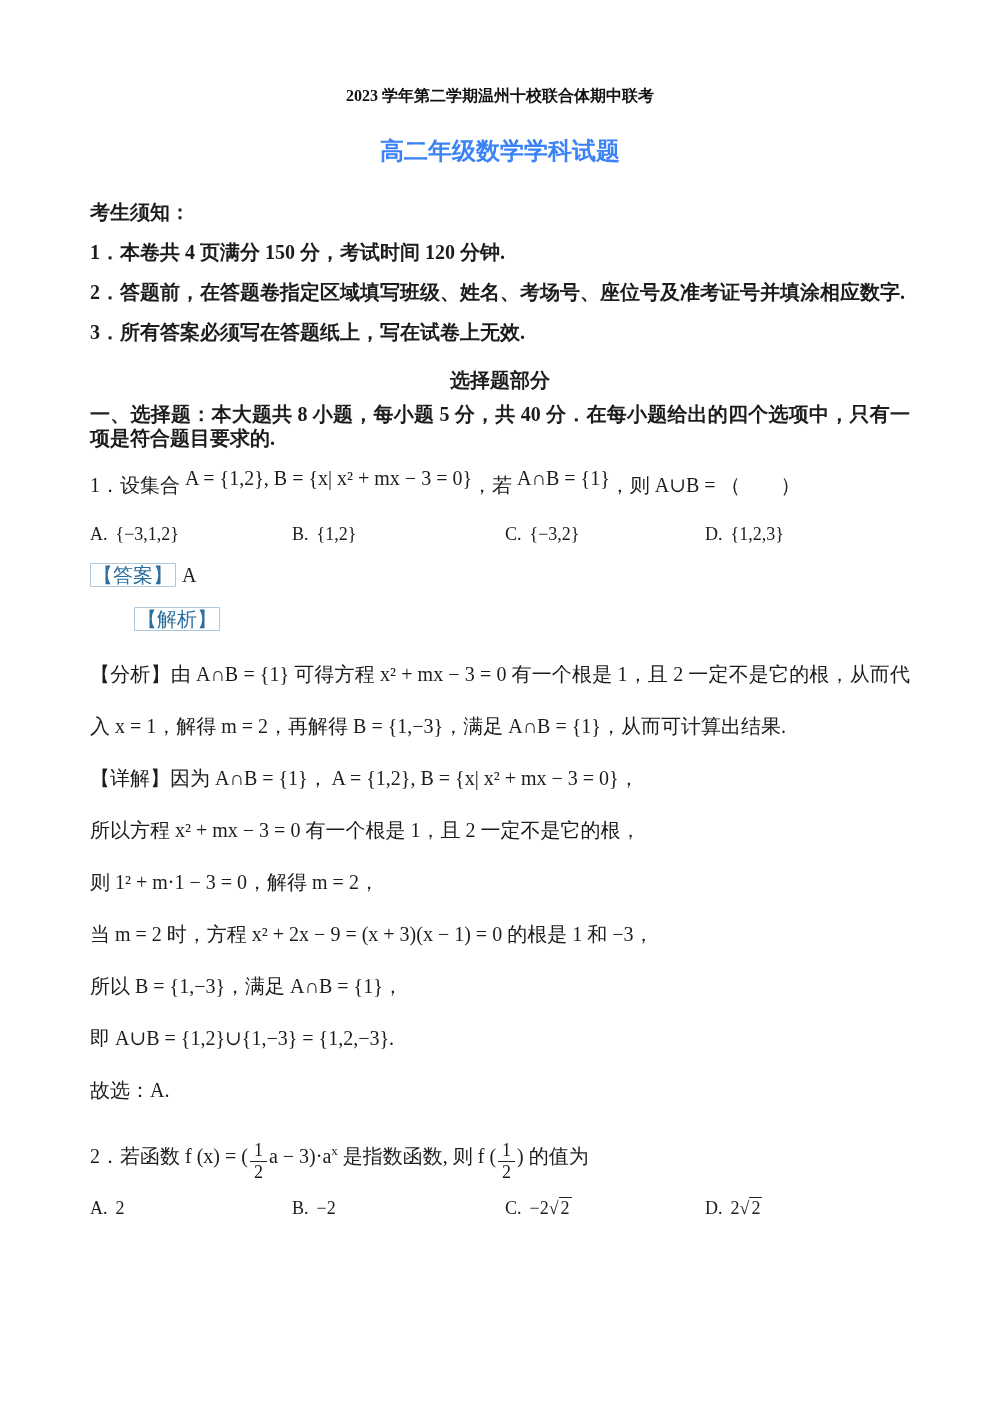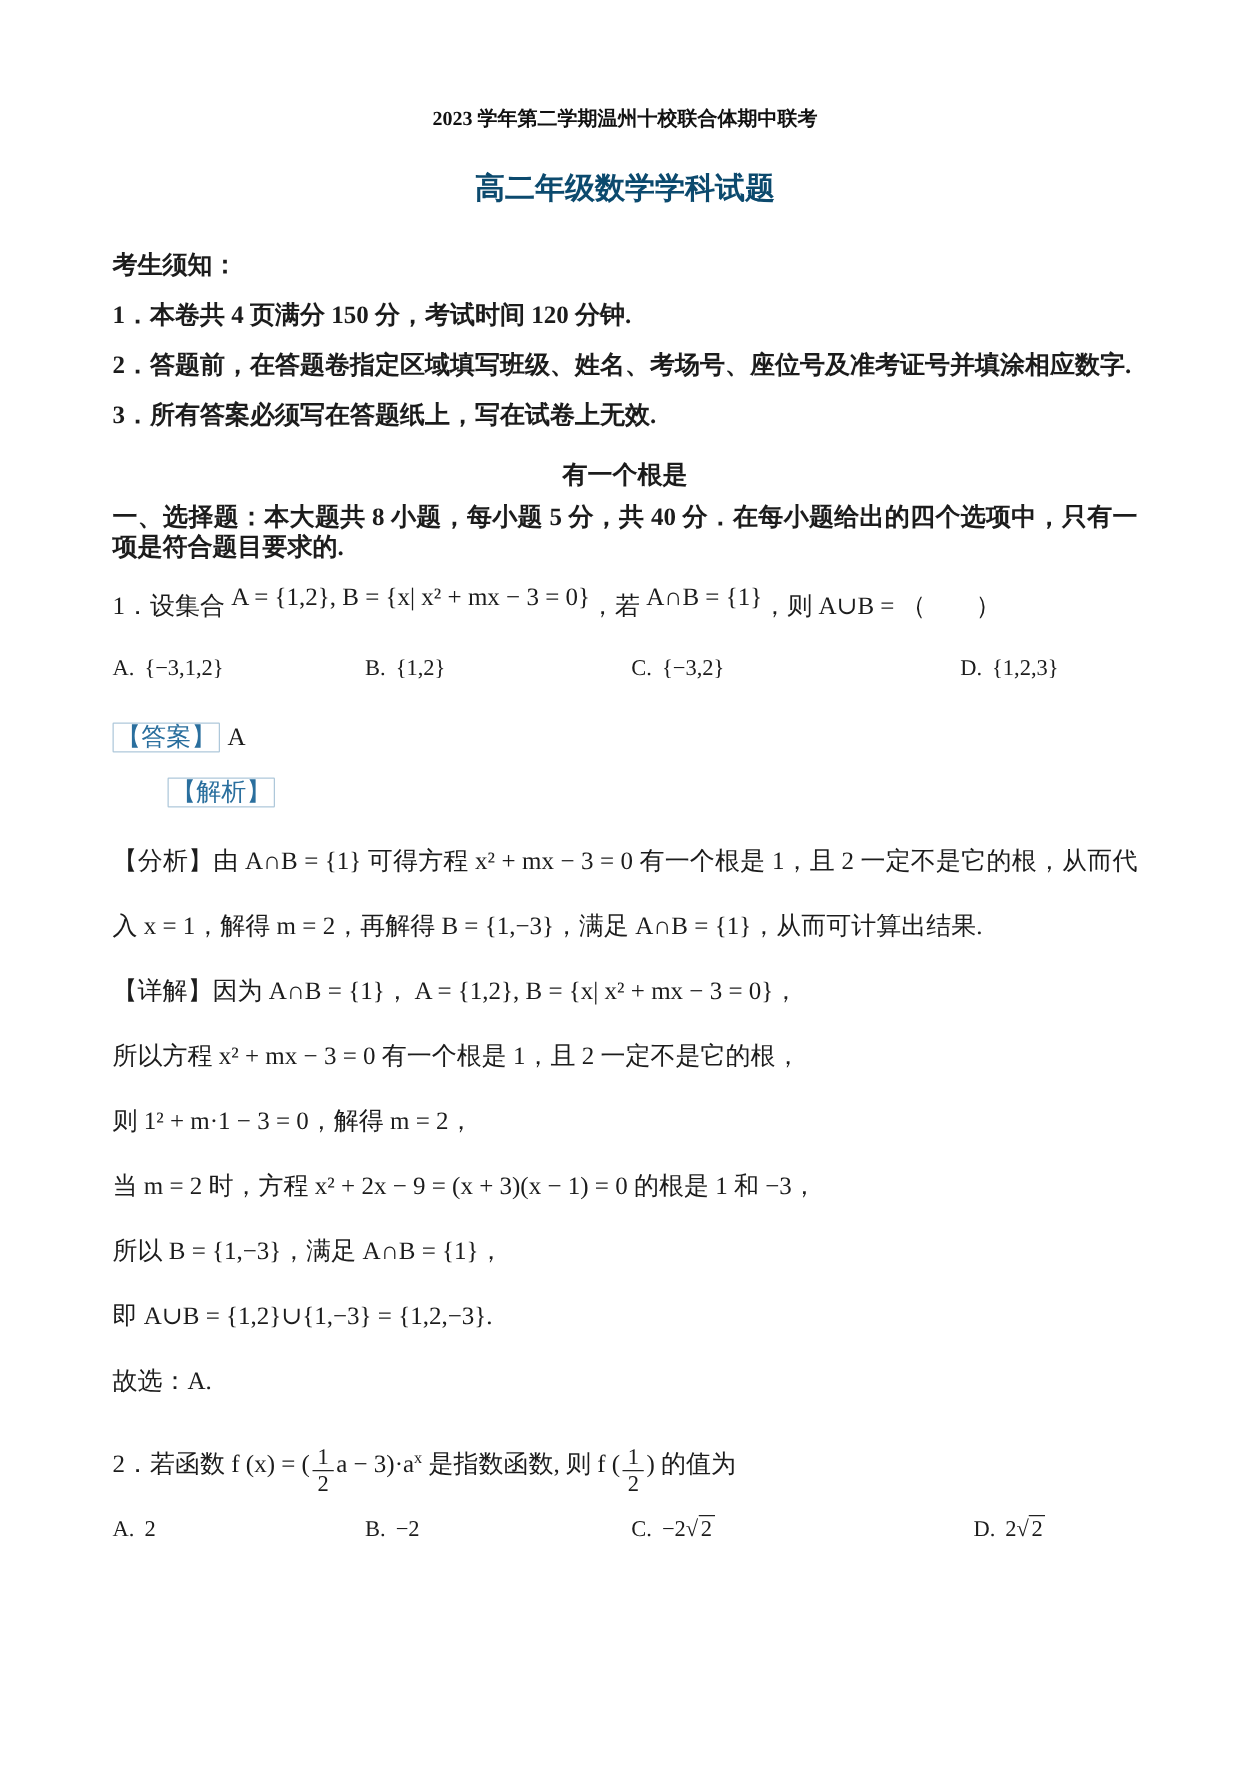--- a/index.html
+++ b/index.html
@@ -10,43 +10,43 @@
     color:#1c1c1c;
     overflow:hidden;
   }
   .page{width:820px;margin:0 auto;padding-top:2px;}
   .title{
     font-size:16px;font-weight:bold;text-align:center;
     margin:84px 0 0 0;line-height:1.25;color:#111;
   }
   .subtitle{
     font-size:24px;font-weight:bold;text-align:center;
-    margin:30px 0 0 0;line-height:1.25;color:#0c4a6e;
+    margin:30px 0 0 0;line-height:1.25;color:#3b82f6;
   }
   p{margin:0;font-size:20px;}
   .notice-head{margin-top:26px;font-weight:bold;line-height:40px;}
   .notice-item{font-weight:bold;line-height:40px;text-align:justify;}
   .part-title{margin-top:8px;font-weight:bold;text-align:center;line-height:40px;}
   .instruction{margin-top:2px;font-weight:bold;line-height:24px;text-align:justify;}
   .question{margin-top:12px;line-height:46px;}
   .raised{position:relative;top:-7px;}
   .opts{display:flex;margin-top:4px;line-height:44px;font-size:18px;}
   .opts .cell{white-space:nowrap;}
   .opts .c1{width:202px;}
   .opts .c2{width:213px;}
   .opts .c3{width:200px;}
-  .opts .c4{width:205px;text-align:center;}
+  .opts .c4{width:205px;}
   .olabel{margin-right:8px;}
   .tag{
     color:#2a6f9e;
     border:1px solid rgba(42,111,158,0.38);
     padding:0 2px;
     border-radius:1px;
   }
-  .answer-line{margin-top:15px;line-height:38px;}
+  .answer-line{margin-top:0;line-height:38px;}
   .answer-value{margin-left:6px;color:#1c1c1c;}
   .explain-line{margin-top:6px;line-height:38px;padding-left:44px;}
   .analysis{margin-top:10px;line-height:52px;text-align:justify;}
   .detail p{line-height:52px;text-align:justify;}
   .frac{
     display:inline-block;vertical-align:-15px;text-align:center;
     font-size:18px;line-height:1.15;margin:0 2px;
   }
   .frac .num{display:block;border-bottom:1.3px solid #222;padding:0 4px;}
   .frac .den{display:block;}
@@ -60,21 +60,21 @@
 <div class="page">
 
   <p class="title">2023 学年第二学期温州十校联合体期中联考</p>
   <p class="subtitle">高二年级数学学科试题</p>
 
   <p class="notice-head">考生须知：</p>
   <p class="notice-item">1．本卷共 4 页满分 150 分，考试时间 120 分钟.</p>
   <p class="notice-item">2．答题前，在答题卷指定区域填写班级、姓名、考场号、座位号及准考证号并填涂相应数字.</p>
   <p class="notice-item">3．所有答案必须写在答题纸上，写在试卷上无效.</p>
 
-  <p class="part-title">有一个根是</p>
+  <p class="part-title">选择题部分</p>
   <p class="instruction">一、选择题：本大题共 8 小题，每小题 5 分，共 40 分．在每小题给出的四个选项中，只有一项是符合题目要求的.</p>
 
   <p class="question">
     <span>1．设集合</span>
     <span class="raised">A = {1,2}, B = {x|  x² + mx − 3 = 0}</span><span>，若 </span><span class="raised">A∩B = {1}</span><span>，则 </span><span>A∪B =</span>
     <span>（　　）</span>
   </p>
 
   <div class="opts">
     <div class="cell c1"><span class="olabel">A.</span><span>{−3,1,2}</span></div>

